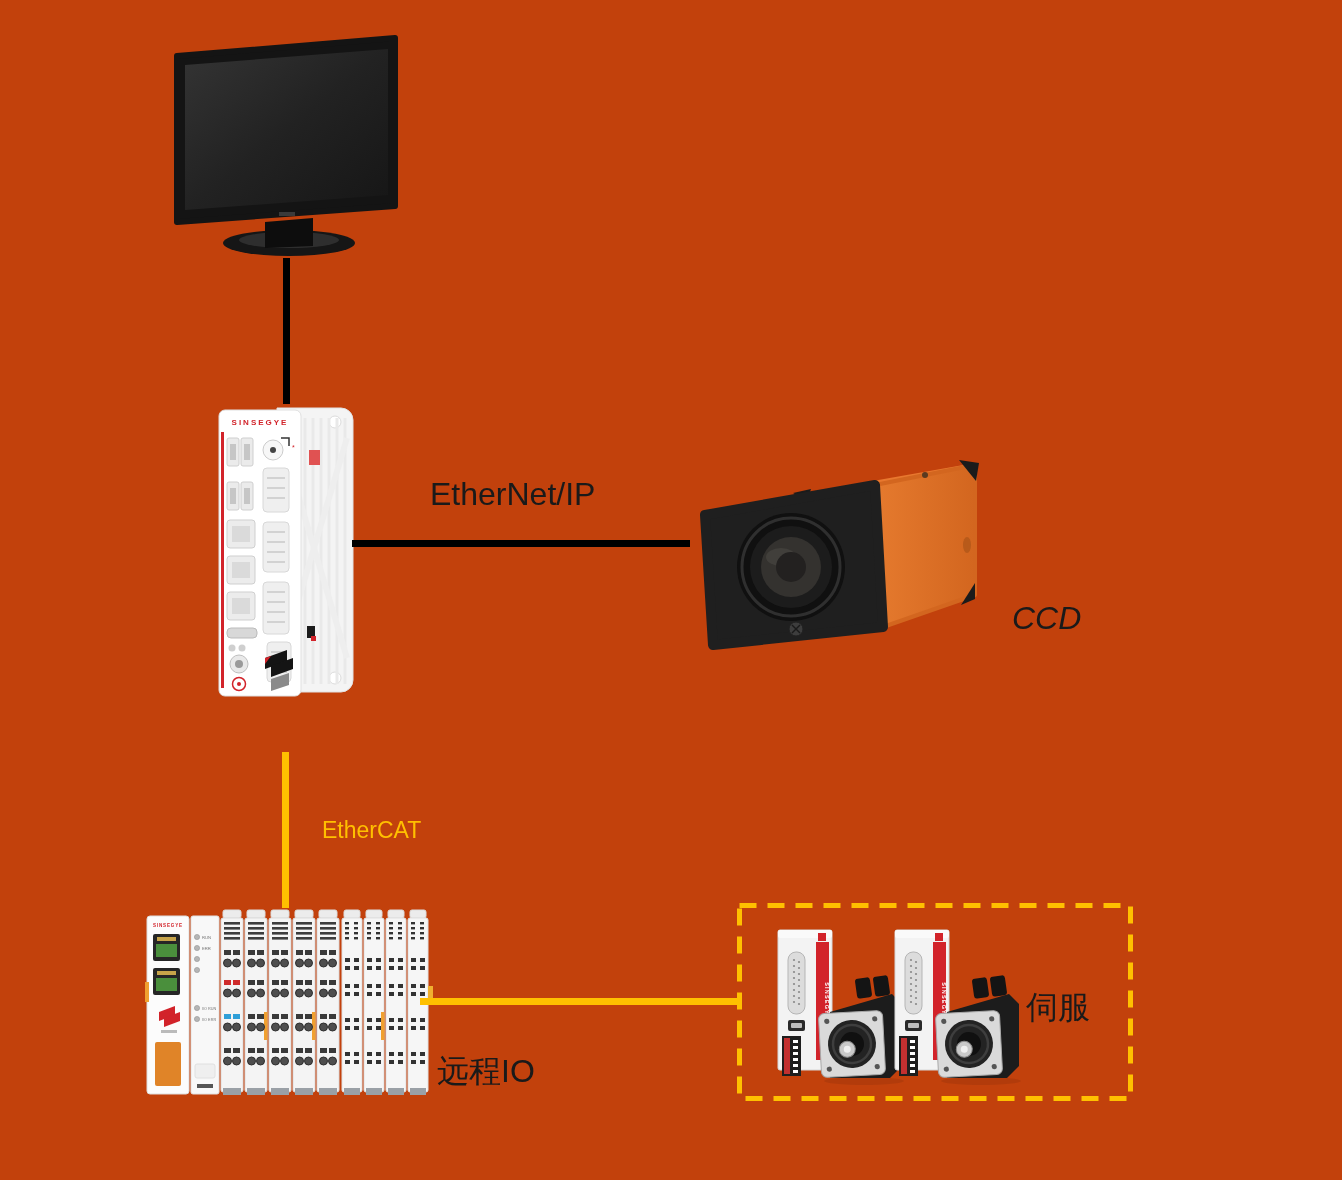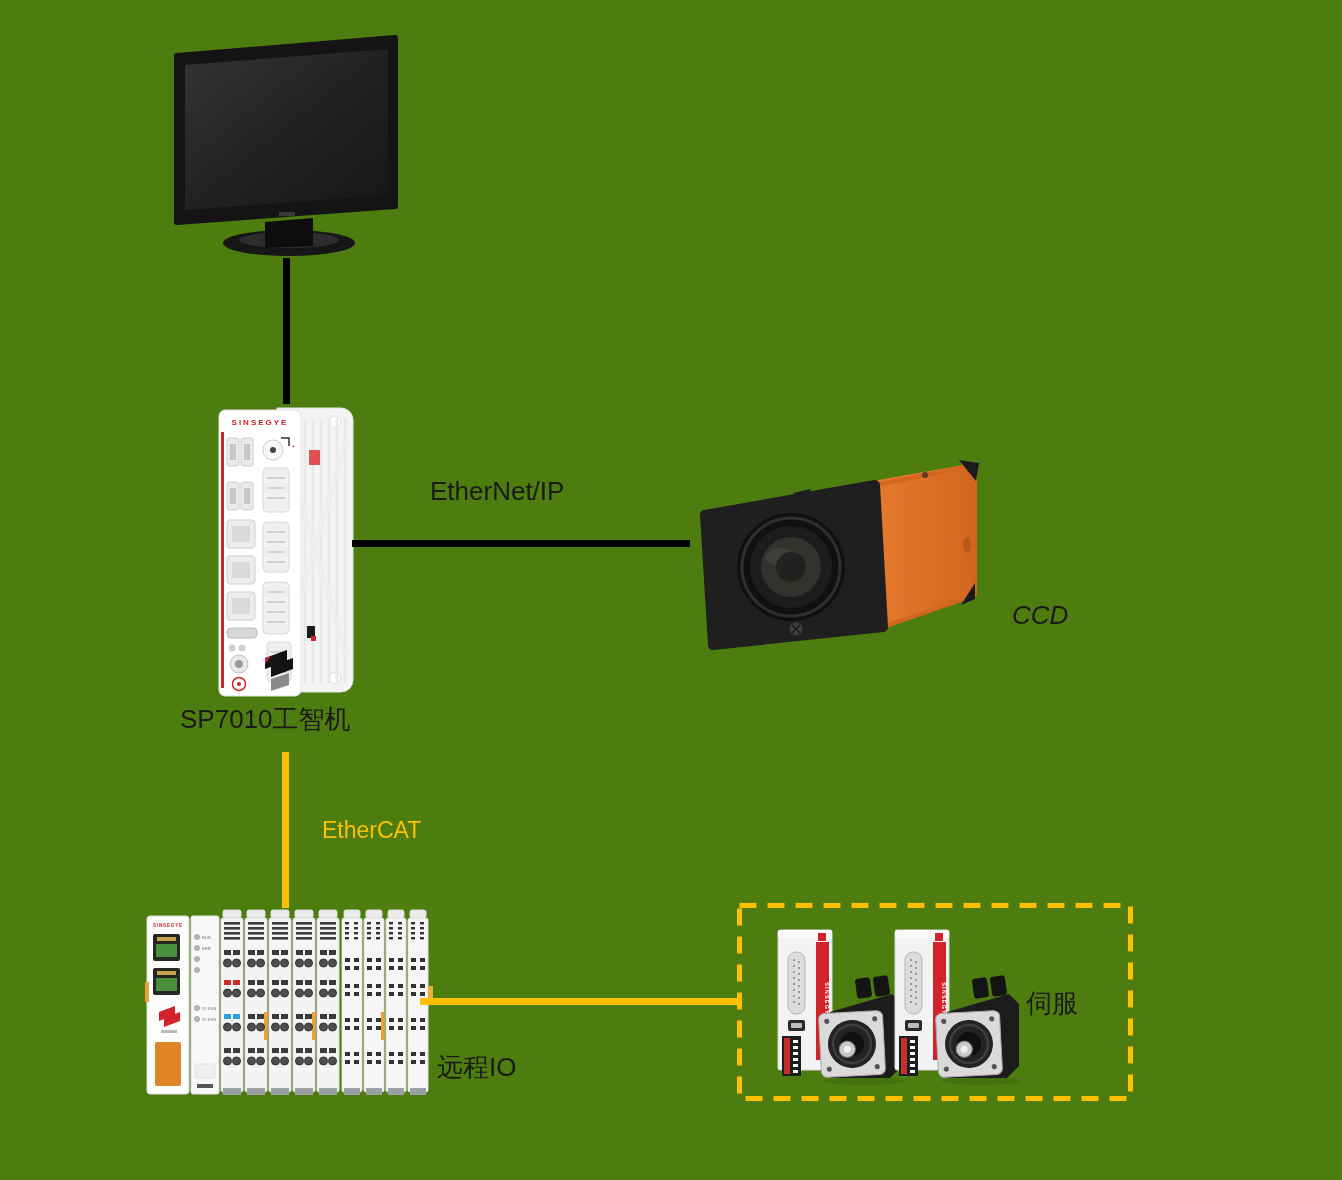--- a/index.html
+++ b/index.html
@@ -1,19 +1,19 @@
 <!DOCTYPE html>
 <html><head>
 <meta charset="utf-8">
 <style>
   html,body{margin:0;padding:0;background:#fff;}
-  .canvas{position:relative;width:1342px;height:1180px;background:#4d7c0f;overflow:hidden;
+  .canvas{position:relative;width:1342px;height:1180px;background:#c2410c;overflow:hidden;
           font-family:"Liberation Sans","DejaVu Sans",sans-serif;}
   .abs{position:absolute;}
-  .label{color:#1a1a1a;font-size:26px;white-space:nowrap;text-align:right;}
+  .label{color:#1a1a1a;font-size:32px;white-space:nowrap;text-align:right;}
   .label-yellow{color:#FFC000;font-size:23px;white-space:nowrap;}
   .line-black{background:#000000;}
   .line-yellow{background:#FFC000;}
   svg{display:block;}
   text{font-family:"Liberation Sans","DejaVu Sans",sans-serif;}
 </style>
 </head>
 <body>
 
 <div class="canvas">
@@ -124,21 +124,20 @@
 
       <g>
         <path d="M50 260 L72 252 L72 263 L50 271 Z" fill="#141414"></path>
         <path d="M56 268 L78 260 L78 271 L56 279 Z" fill="#141414"></path>
         <path d="M50 260 L56 258 L50 266 Z" fill="#d2232a"></path>
         <polygon points="56,281 74,275 74,287 56,293" fill="#8a8a8a"></polygon>
       </g>
     </g>
   </svg>
 
-  <div class="abs label" style="left:180px;top:702px;">SP7010工智机</div>
 
   <div class="abs line-black" style="left:352px;top:540px;width:338px;height:7px;"></div>
 
   <div class="abs label" style="left:430px;top:476px;">EtherNet/IP</div>
 
   <svg class="abs" style="left:693px;top:445px;" width="300" height="205" viewBox="0 0 300 205">
     <defs>
       <linearGradient id="camtop" x1="0" y1="0" x2="1" y2="1">
         <stop offset="0" stop-color="#f29049"></stop>
           <stop offset="1" stop-color="#e8782f"></stop>

